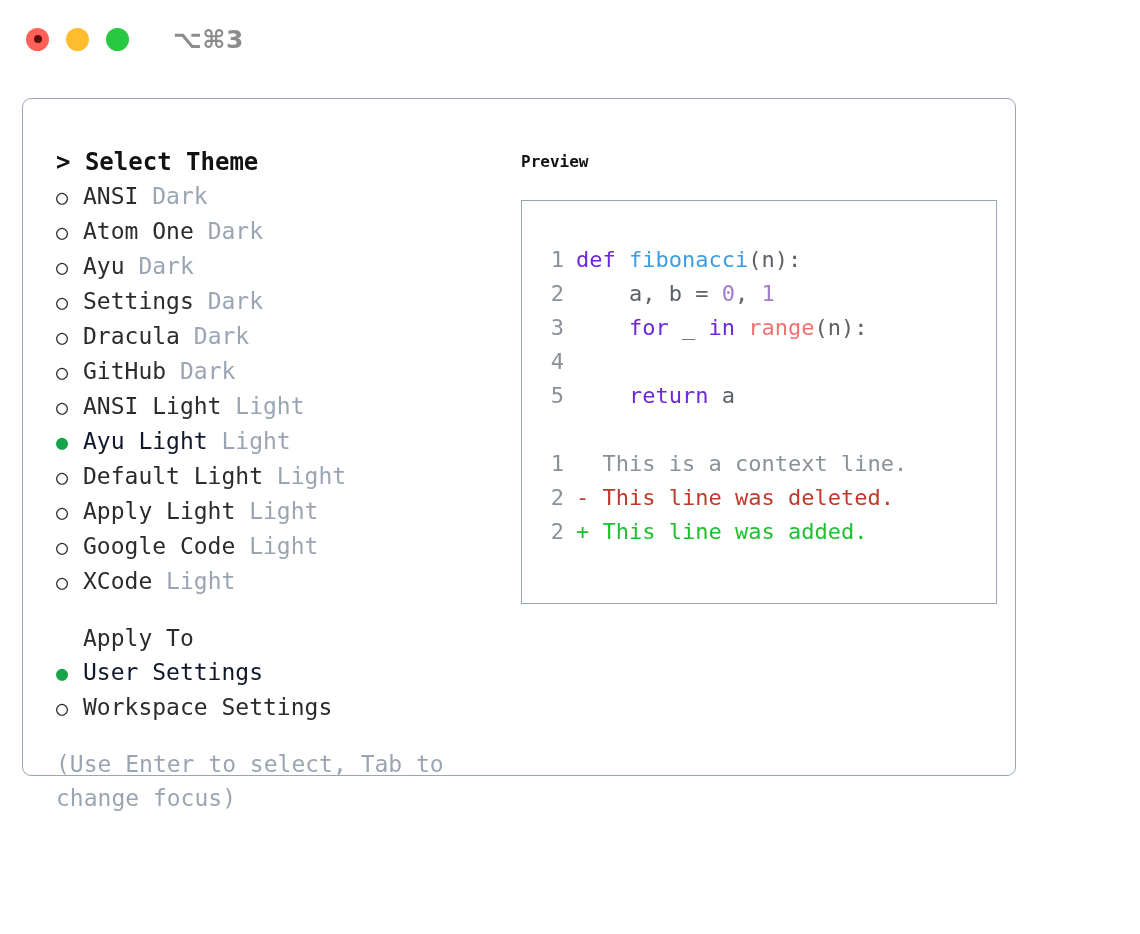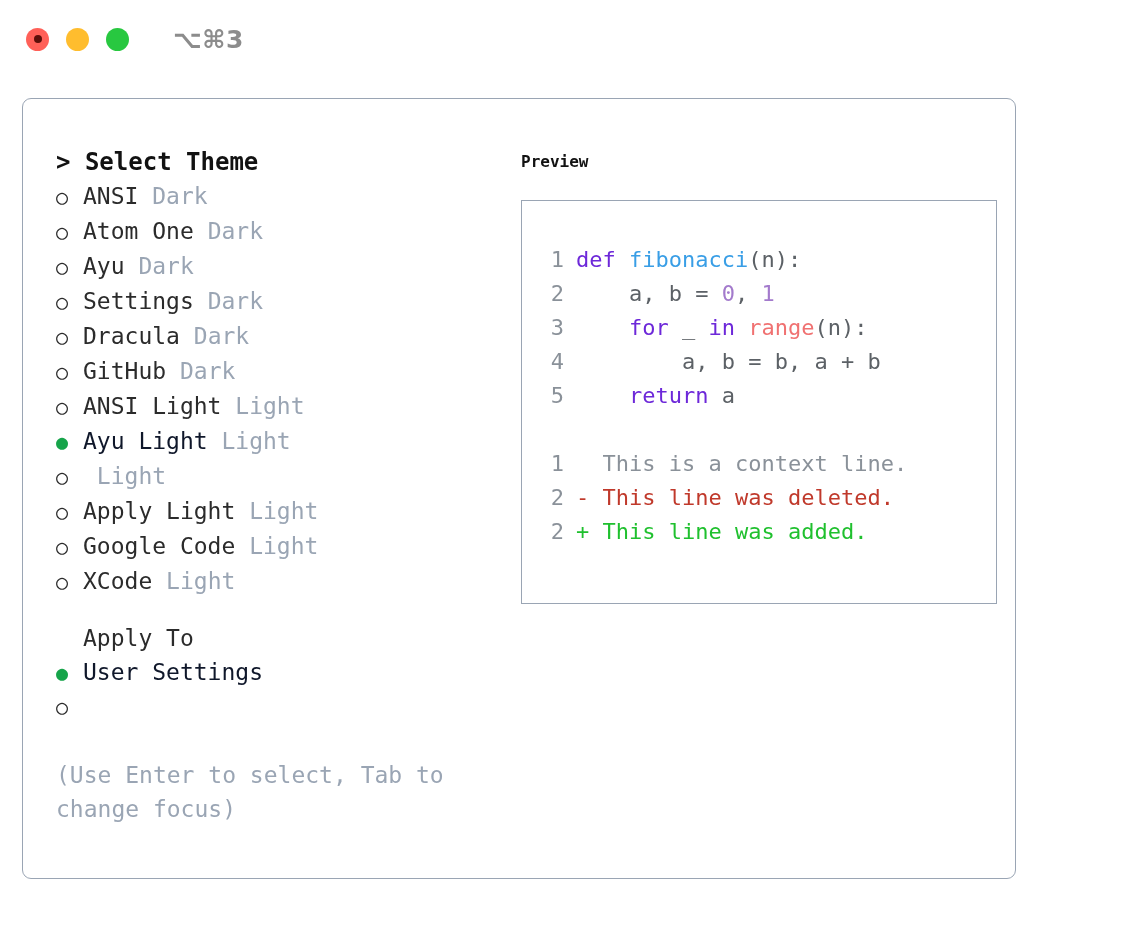--- a/index.html
+++ b/index.html
@@ -53,21 +53,21 @@
     color: #8c8c8c;
     letter-spacing: 0.5px;
   }
 
   
   .panel {
     position: absolute;
     left: 22px;
     top: 98px;
     width: 994px;
-    height: 781px;
+    height: 678px;
     border: 1.6px solid #9aa5b4;
     border-radius: 9px;
     background: #ffffff;
     text-decoration: underline;
   }
 
   .panel-inner {
     position: absolute;
     inset: 0;
     padding: 46px 0 0 16px;
@@ -113,21 +113,21 @@
   .apply-header {
     margin-top: 22px;
     padding-left: 27px;
     font-size: 23px;
     color: #2b2b2b;
     line-height: 34px;
     white-space: pre;
   }
 
   .help-text {
-    margin-top: 34px;
+    margin-top: 22px;
     width: 404px;
     font-size: 23px;
     line-height: 34px;
     color: #9aa5b4;
   }
 
   
   .col-right {
     flex: 1;
     padding-left: 12px;
@@ -195,45 +195,45 @@
 
         <div class="theme-list" id="theme-list">
             <div class="opt-row"><span class="opt-bullet">○</span><span class="opt-label">ANSI</span><span class="opt-variant"> Dark</span></div>
             <div class="opt-row"><span class="opt-bullet">○</span><span class="opt-label">Atom One</span><span class="opt-variant"> Dark</span></div>
             <div class="opt-row"><span class="opt-bullet">○</span><span class="opt-label">Ayu</span><span class="opt-variant"> Dark</span></div>
             <div class="opt-row"><span class="opt-bullet">○</span><span class="opt-label">Settings</span><span class="opt-variant"> Dark</span></div>
             <div class="opt-row"><span class="opt-bullet">○</span><span class="opt-label">Dracula</span><span class="opt-variant"> Dark</span></div>
             <div class="opt-row"><span class="opt-bullet">○</span><span class="opt-label">GitHub</span><span class="opt-variant"> Dark</span></div>
             <div class="opt-row"><span class="opt-bullet">○</span><span class="opt-label">ANSI Light</span><span class="opt-variant"> Light</span></div>
             <div class="opt-row selected"><span class="opt-bullet">●</span><span class="opt-label">Ayu Light</span><span class="opt-variant"> Light</span></div>
-            <div class="opt-row"><span class="opt-bullet">○</span><span class="opt-variant"> Light</span></div>
+            <div class="opt-row"><span class="opt-bullet">○</span><span class="opt-label">Default Light</span><span class="opt-variant"> Light</span></div>
             <div class="opt-row"><span class="opt-bullet">○</span><span class="opt-label">Apply Light</span><span class="opt-variant"> Light</span></div>
             <div class="opt-row"><span class="opt-bullet">○</span><span class="opt-label">Google Code</span><span class="opt-variant"> Light</span></div>
             <div class="opt-row"><span class="opt-bullet">○</span><span class="opt-label">XCode</span><span class="opt-variant"> Light</span></div>
           </div>
 
         <div class="apply-header">Apply To</div>
 
         <div class="apply-list" id="apply-list">
             <div class="opt-row selected"><span class="opt-bullet">●</span><span class="opt-label">User Settings</span></div>
-            <div class="opt-row"><span class="opt-bullet">○</span></div>
+            <div class="opt-row"><span class="opt-bullet">○</span><span class="opt-label">Workspace Settings</span></div>
           </div>
 
         <div class="help-text">(Use Enter to select, Tab to change focus)</div>
       </div>
 
       <div class="col-right">
         <div class="preview-title">Preview</div>
 
         <div class="preview-box">
           <div id="code-sample">
               <div class="code-line"><span class="gutter">1</span><span><span class="tok-kw">def</span><span class="tok-pl"> </span><span class="tok-fn">fibonacci</span><span class="tok-pl">(n):</span></span></div>
               <div class="code-line"><span class="gutter">2</span><span><span class="tok-pl">    a, b = </span><span class="tok-num">0</span><span class="tok-pl">, </span><span class="tok-num">1</span></span></div>
               <div class="code-line"><span class="gutter">3</span><span><span class="tok-pl">    </span><span class="tok-kw">for</span><span class="tok-pl"> _ </span><span class="tok-kw">in</span><span class="tok-pl"> </span><span class="tok-bi">range</span><span class="tok-pl">(n):</span></span></div>
-              <div class="code-line"><span class="gutter">4</span><span><span class="tok-pl">        a, b = b, a + b</span></span></div>
+              <div class="code-line"><span class="gutter">4</span></div>
               <div class="code-line"><span class="gutter">5</span><span><span class="tok-pl">    </span><span class="tok-kw">return</span><span class="tok-pl"> a</span></span></div>
             </div>
           <div class="code-spacer"></div>
           <div id="diff-sample">
               <div class="code-line"><span class="gutter">1</span><span class="tok-ctx">  </span><span class="tok-ctx">This is a context line.</span></div>
               <div class="code-line"><span class="gutter">2</span><span class="tok-del">- </span><span class="tok-del">This line was deleted.</span></div>
               <div class="code-line"><span class="gutter">2</span><span class="tok-add">+ </span><span class="tok-add">This line was added.</span></div>
             </div>
         </div>
       </div>

